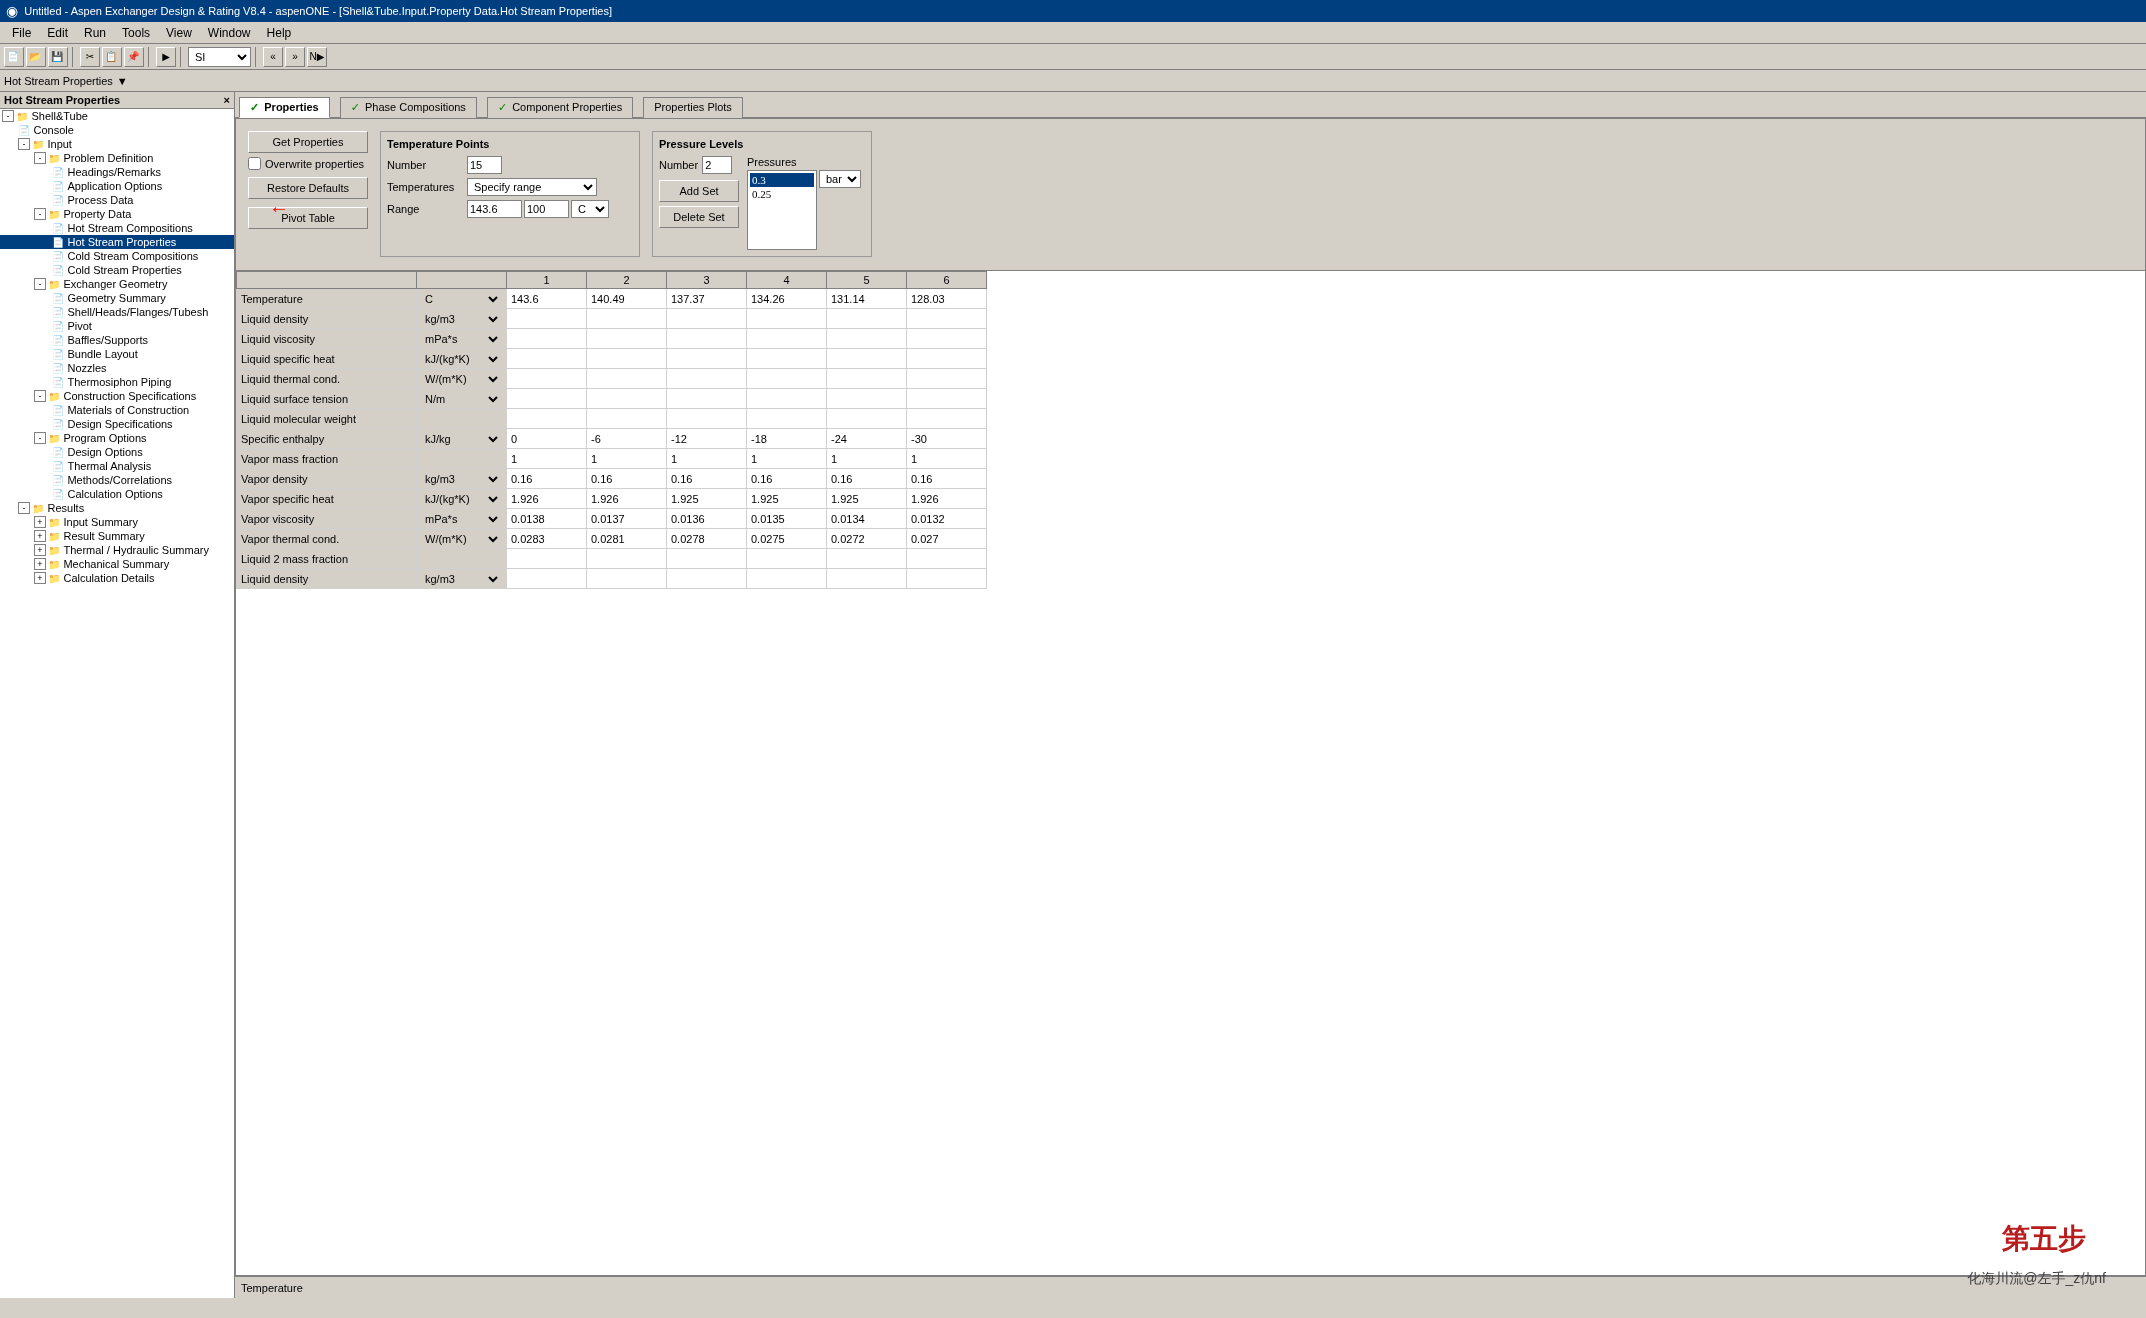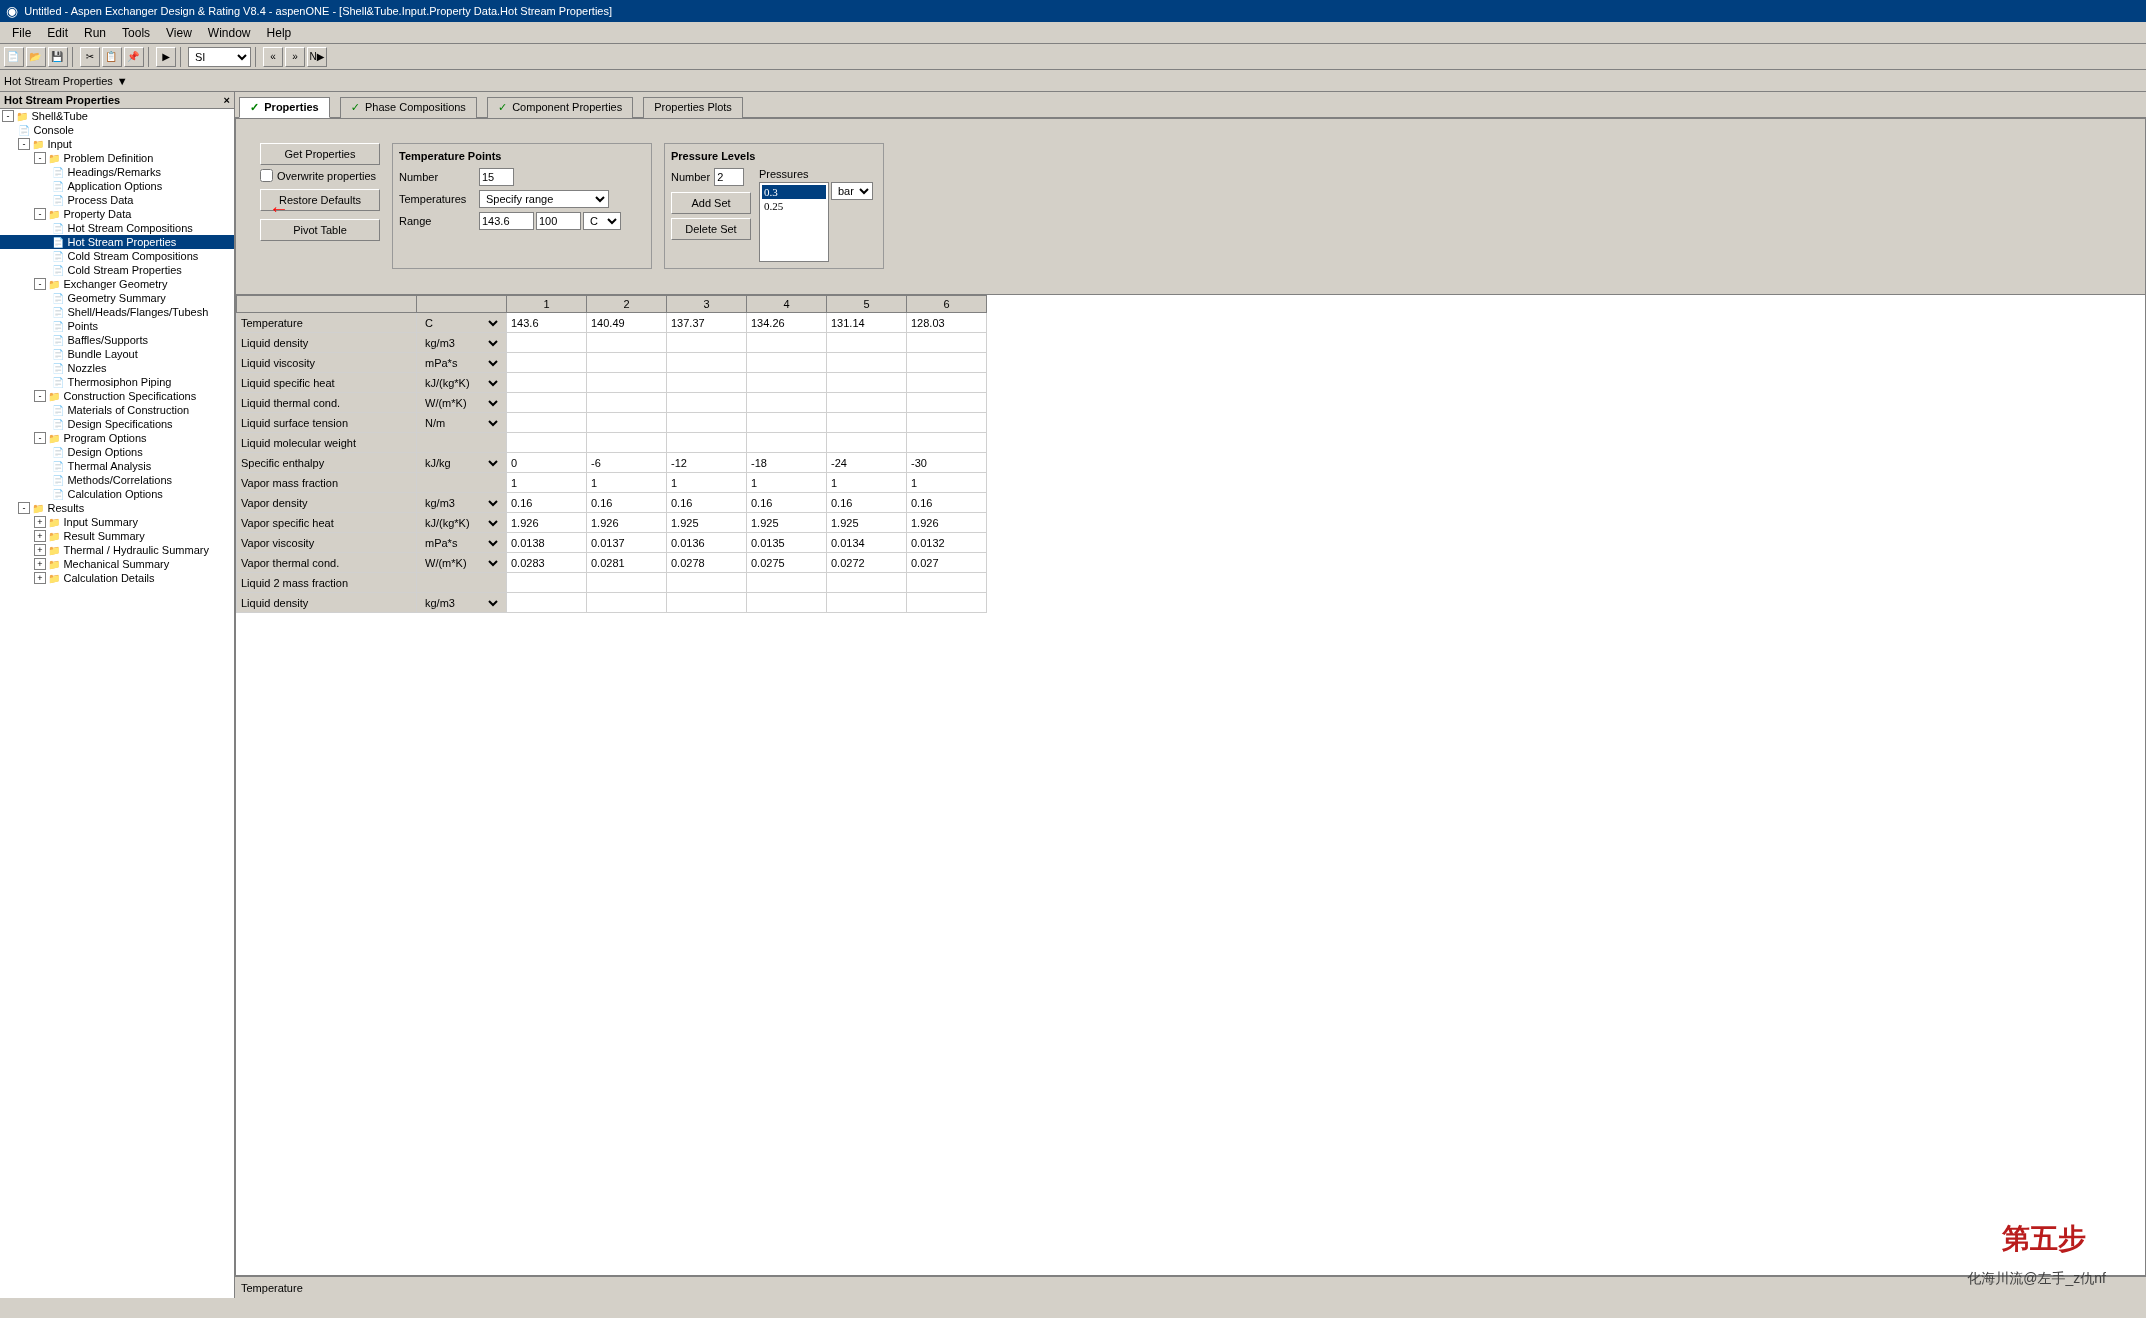--- a/index.html
+++ b/index.html
@@ -170,21 +170,21 @@
       border: 1px solid #808080;
       margin: 0;
       overflow: hidden;
       display: flex;
       flex-direction: column;
     }
 
     
     .form-area {
       display: flex;
-      padding: 24px;
+      padding: 12px;
       gap: 12px;
       border-bottom: 1px solid #d4d0c8;
       background: #d4d0c8;
     }
 
     .form-row {
       display: flex;
       align-items: center;
       margin-bottom: 4px;
       font-size: 11px;
@@ -433,21 +433,21 @@
     <div class="tree-item" style="padding-left: 52px;">
       <span class="tree-icon">📄</span>
       <span class="tree-label">Geometry Summary</span>
     </div>
     <div class="tree-item" style="padding-left: 52px;">
       <span class="tree-icon">📄</span>
       <span class="tree-label">Shell/Heads/Flanges/Tubesh</span>
     </div>
     <div class="tree-item" style="padding-left: 52px;">
       <span class="tree-icon">📄</span>
-      <span class="tree-label">Points</span>
+      <span class="tree-label">Pivot</span>
     </div>
     <div class="tree-item" style="padding-left: 52px;">
       <span class="tree-icon">📄</span>
       <span class="tree-label">Baffles/Supports</span>
     </div>
     <div class="tree-item" style="padding-left: 52px;">
       <span class="tree-icon">📄</span>
       <span class="tree-label">Bundle Layout</span>
     </div>
     <div class="tree-item" style="padding-left: 52px;">

